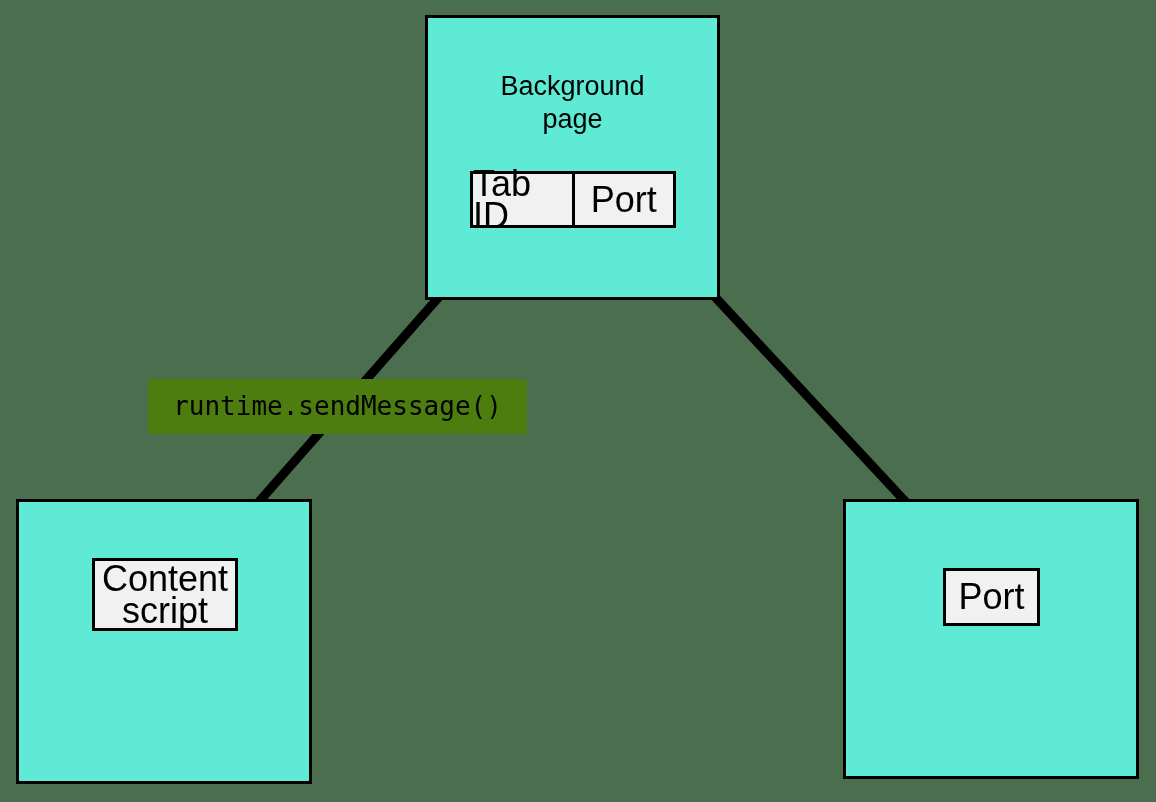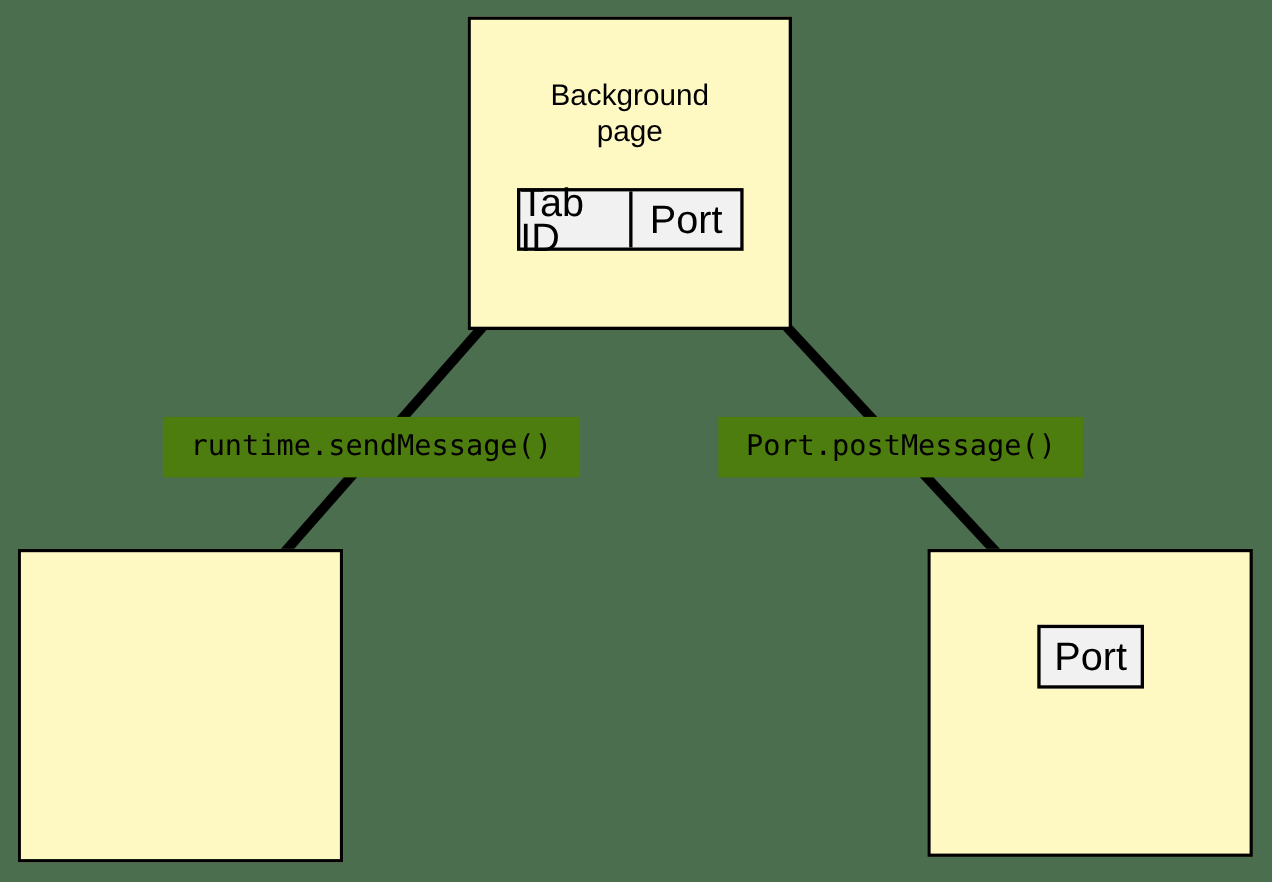--- a/index.html
+++ b/index.html
@@ -21,21 +21,21 @@
   }
   .svg-layer {
     position: absolute;
     left: 0;
     top: 0;
     width: 1156px;
     height: 802px;
   }
   .node-box {
     position: absolute;
-    background: #fef9c3;
+    background: #5eead4;
     border: 3px solid #000000;
     box-sizing: border-box;
   }
   .inner-box {
     position: absolute;
     background: #f1f1f1;
     border: 3px solid #000000;
     box-sizing: border-box;
     display: flex;
     align-items: center;
@@ -184,26 +184,29 @@
     </div>
     <div class="tcell">
       <span class="cell-label">Port</span>
     </div>
   </div>
 
   <div class="node-box" id="content-document">
     
   </div>
 
+  <div class="inner-box" id="content-script-box">
+    <span class="cell-label">Content
+script</span>
+  </div>
 
   <div class="node-box" id="devtools-document">
     
   </div>
 
   <div class="inner-box" id="devtools-port-box">
     <span class="cell-label">Port</span>
   </div>
 
   <div class="edge-label" id="edge-label-left">runtime.sendMessage()</div>
 
-  <div class="edge-label" id="edge-label-right">Port.postMessage()</div>
 
 </div>
 
 </body></html>

